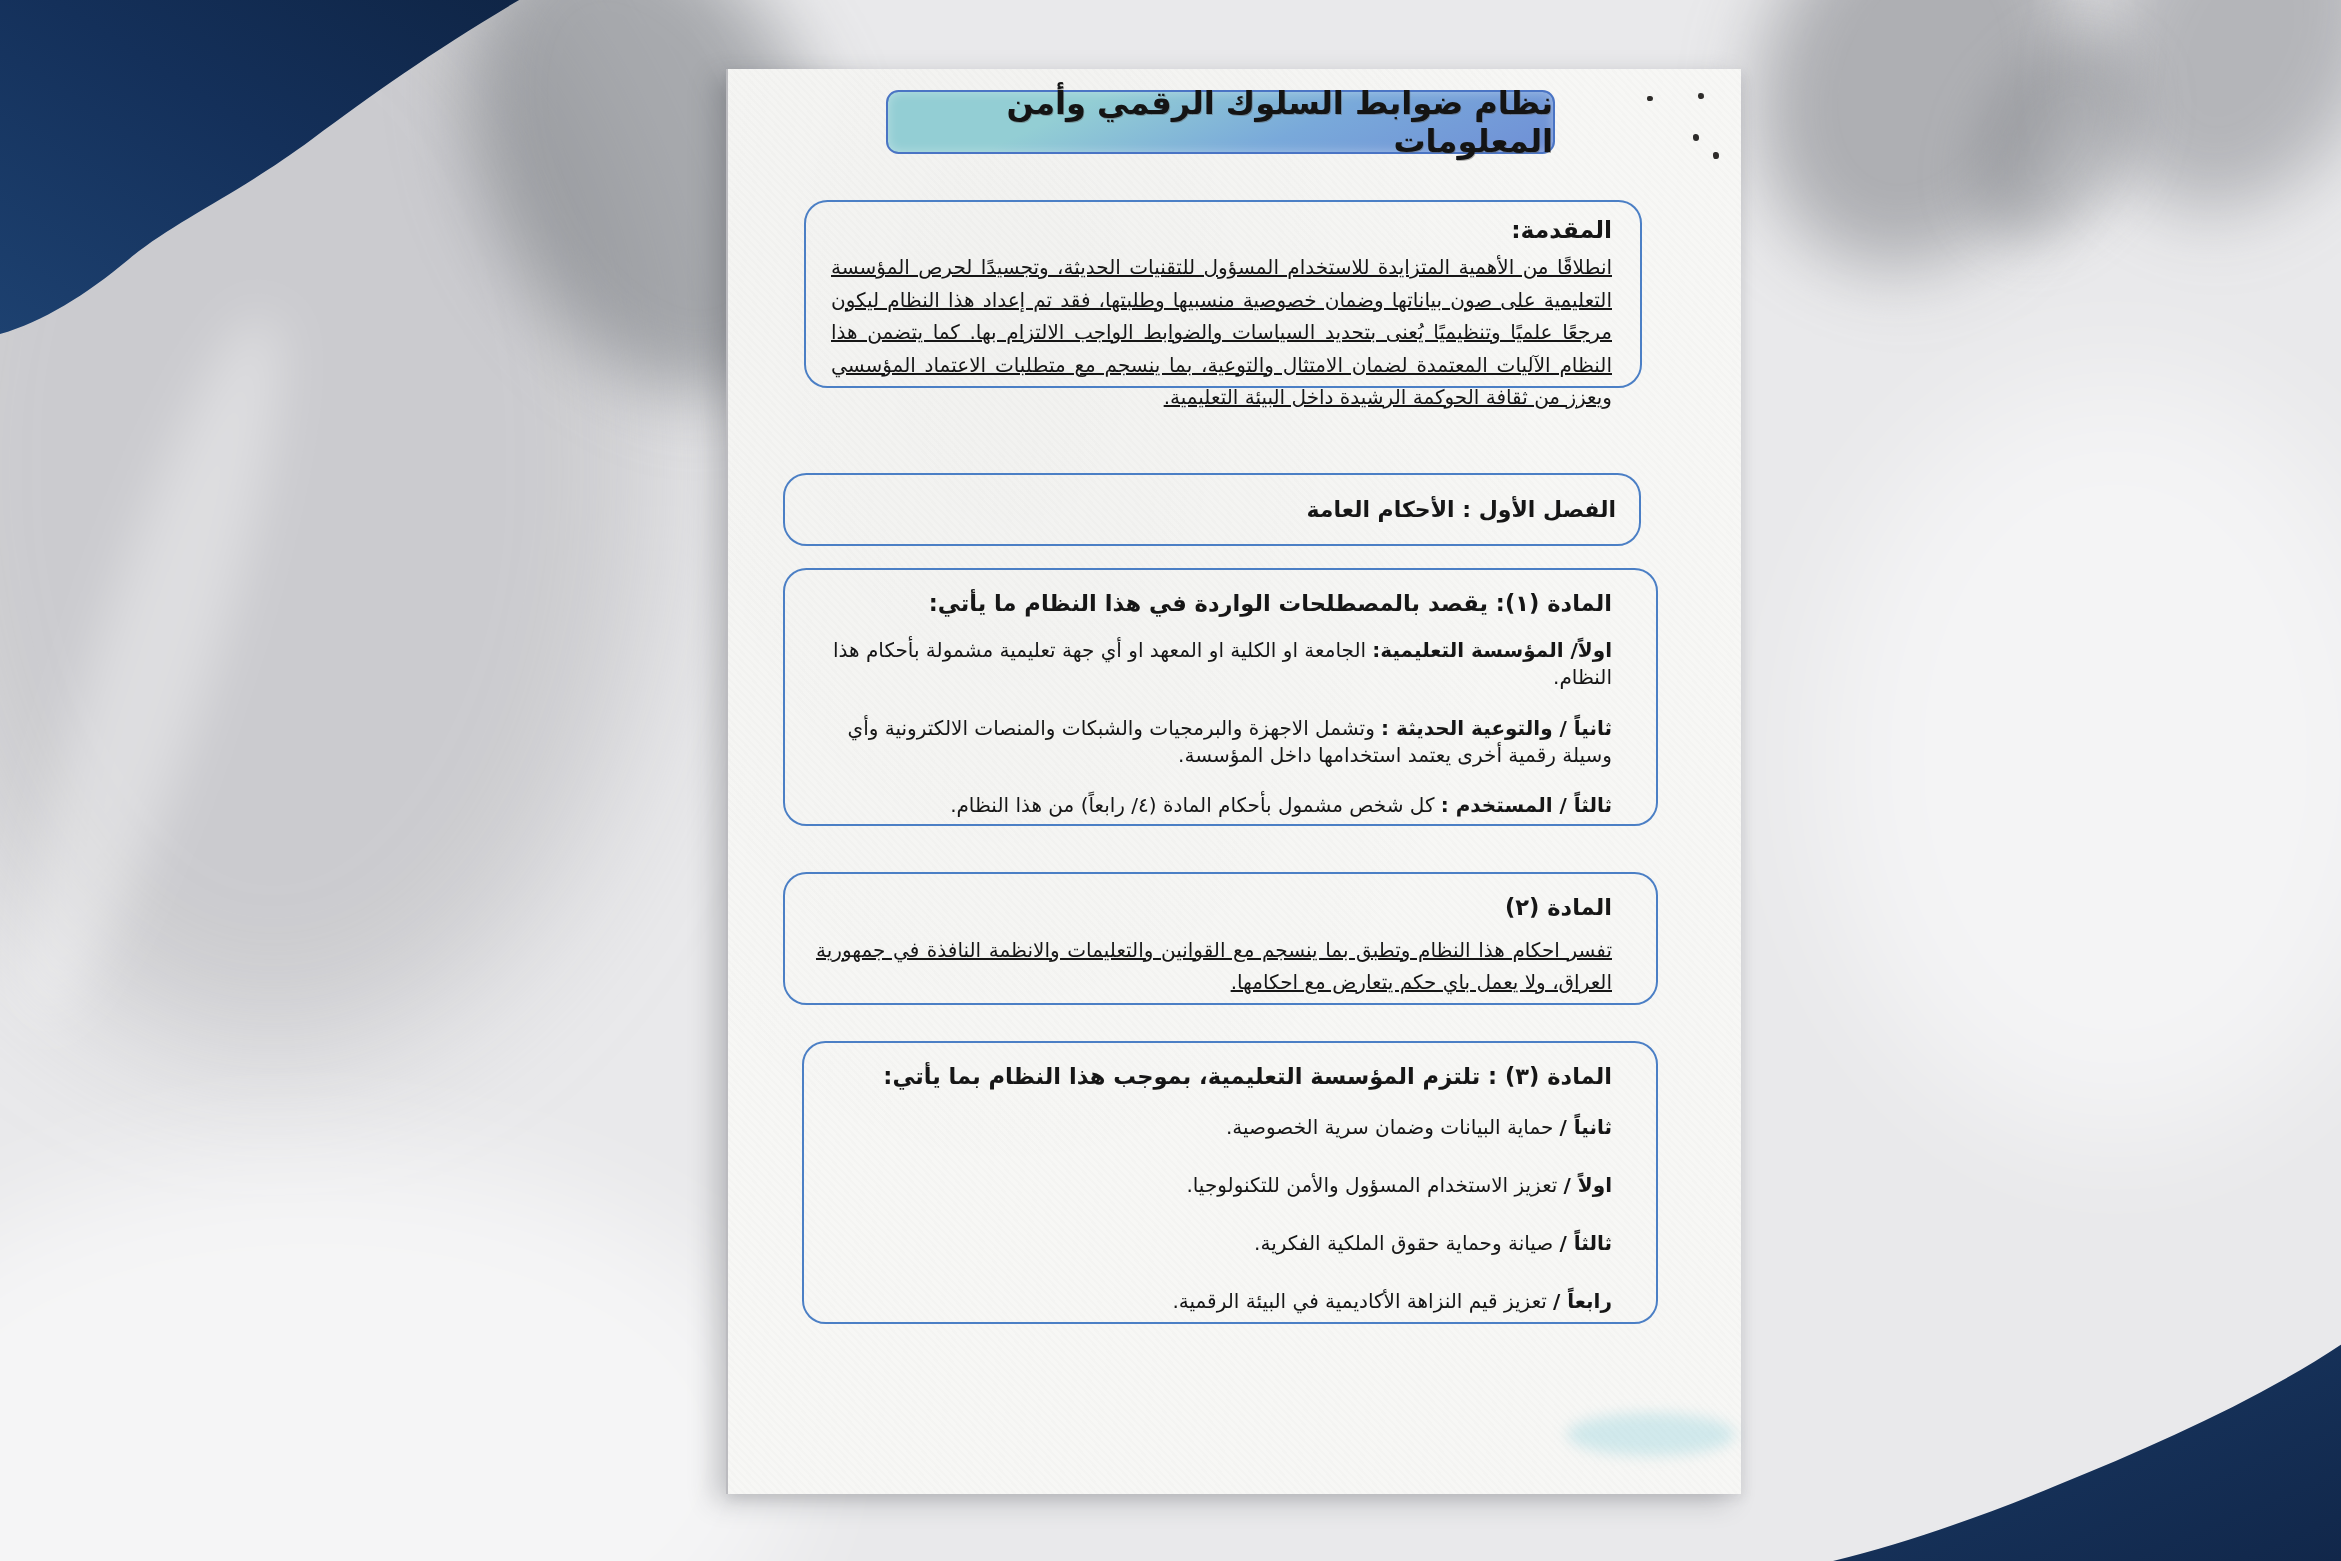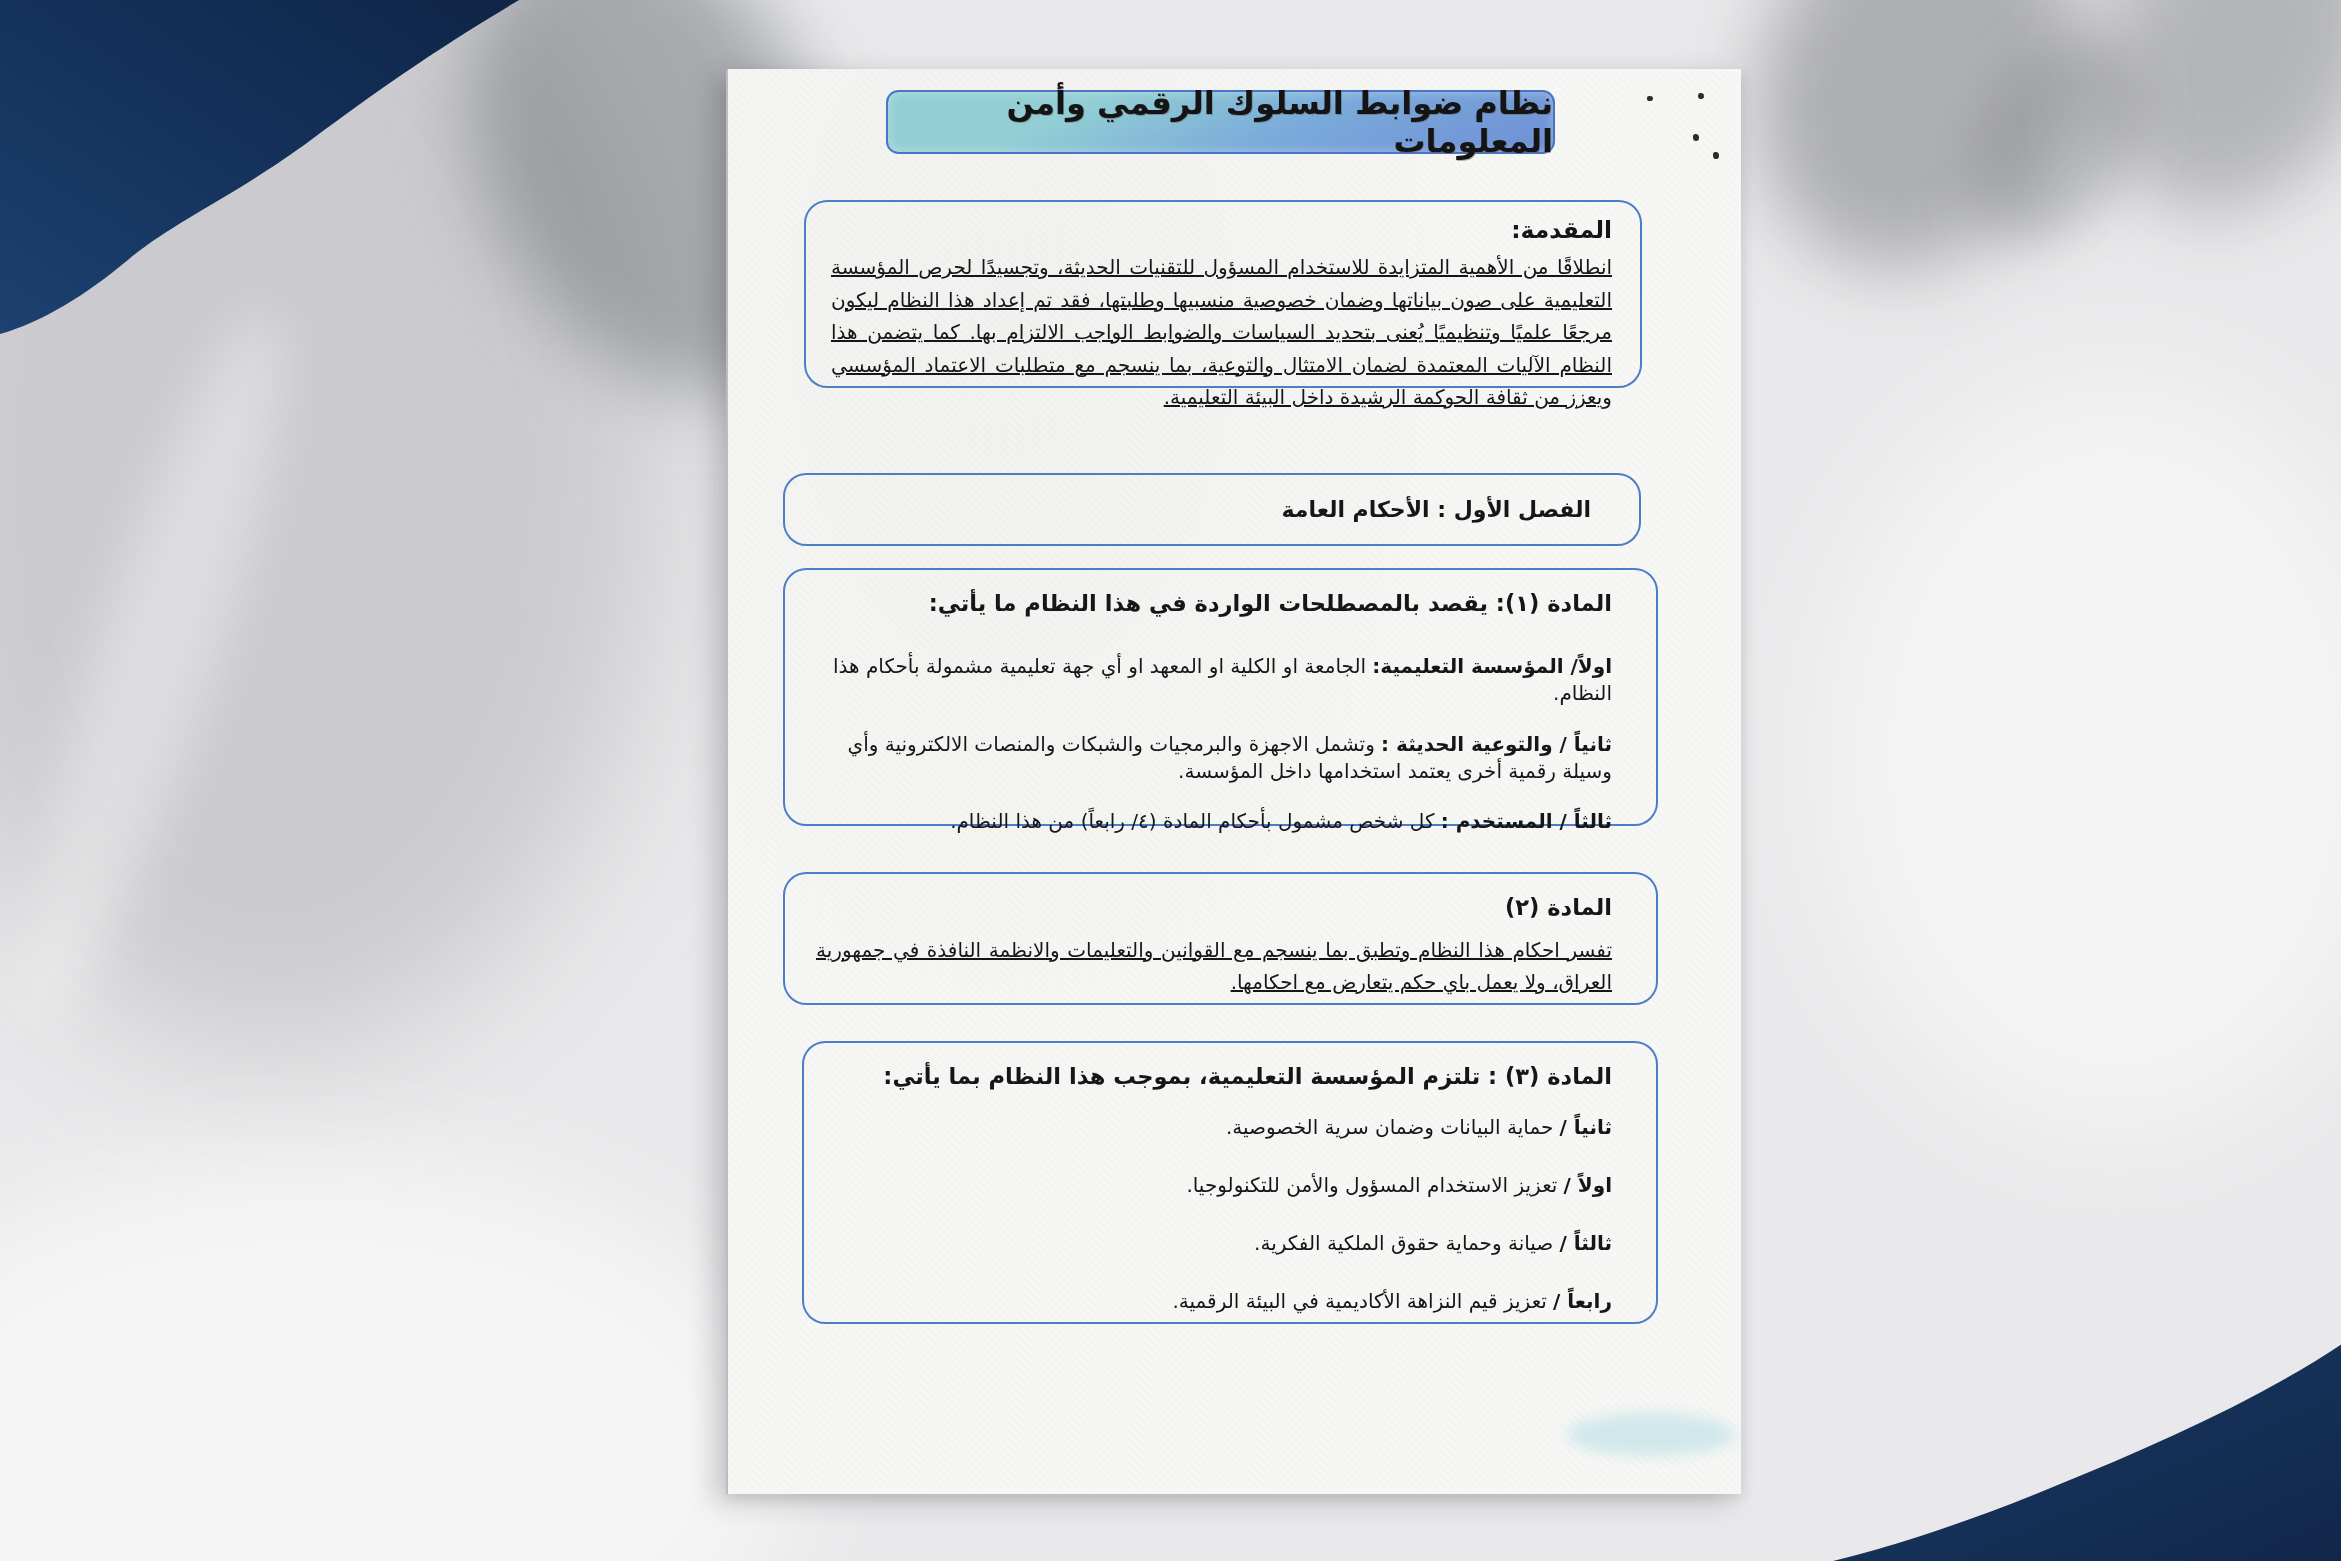--- a/index.html
+++ b/index.html
@@ -72,24 +72,24 @@
     letter-spacing:0.4px;
   }
 
   .heading{font-size:23.4px;font-weight:bold;line-height:1.25;}
   .bodytext{font-size:20px;line-height:1.62;text-align:justify;text-decoration:underline;}
   .item{font-size:20px;line-height:1.35;}
   .item .term{font-weight:bold;margin-inline-end:6.2px;}
 
   .intro-box{padding:14px 28px 11px 25px;}
   .intro-box .heading{margin-bottom:6.2px;}
-  .chapter-box{padding:0 48px;display:flex;align-items:center;}
+  .chapter-box{padding:0 23px;display:flex;align-items:center;}
   .chapter-box .heading{font-size:22px;}
   .article-box{padding:19px 44px 14px 31px;display:flex;flex-direction:column;}
-  .article-box .heading{font-size:22.6px;margin-bottom:36px;}
+  .article-box .heading{font-size:22.6px;margin-bottom:20px;}
   .article-box .items{display:flex;flex-direction:column;gap:23.4px;}
   .art3-box .heading{margin-bottom:23.4px;}
   .art3-box .items{gap:31px;}
   .art2-box .bodytext{margin-top:4.7px;}
 </style>
 </head>
 <body>
 
 <div id="stage">
 

